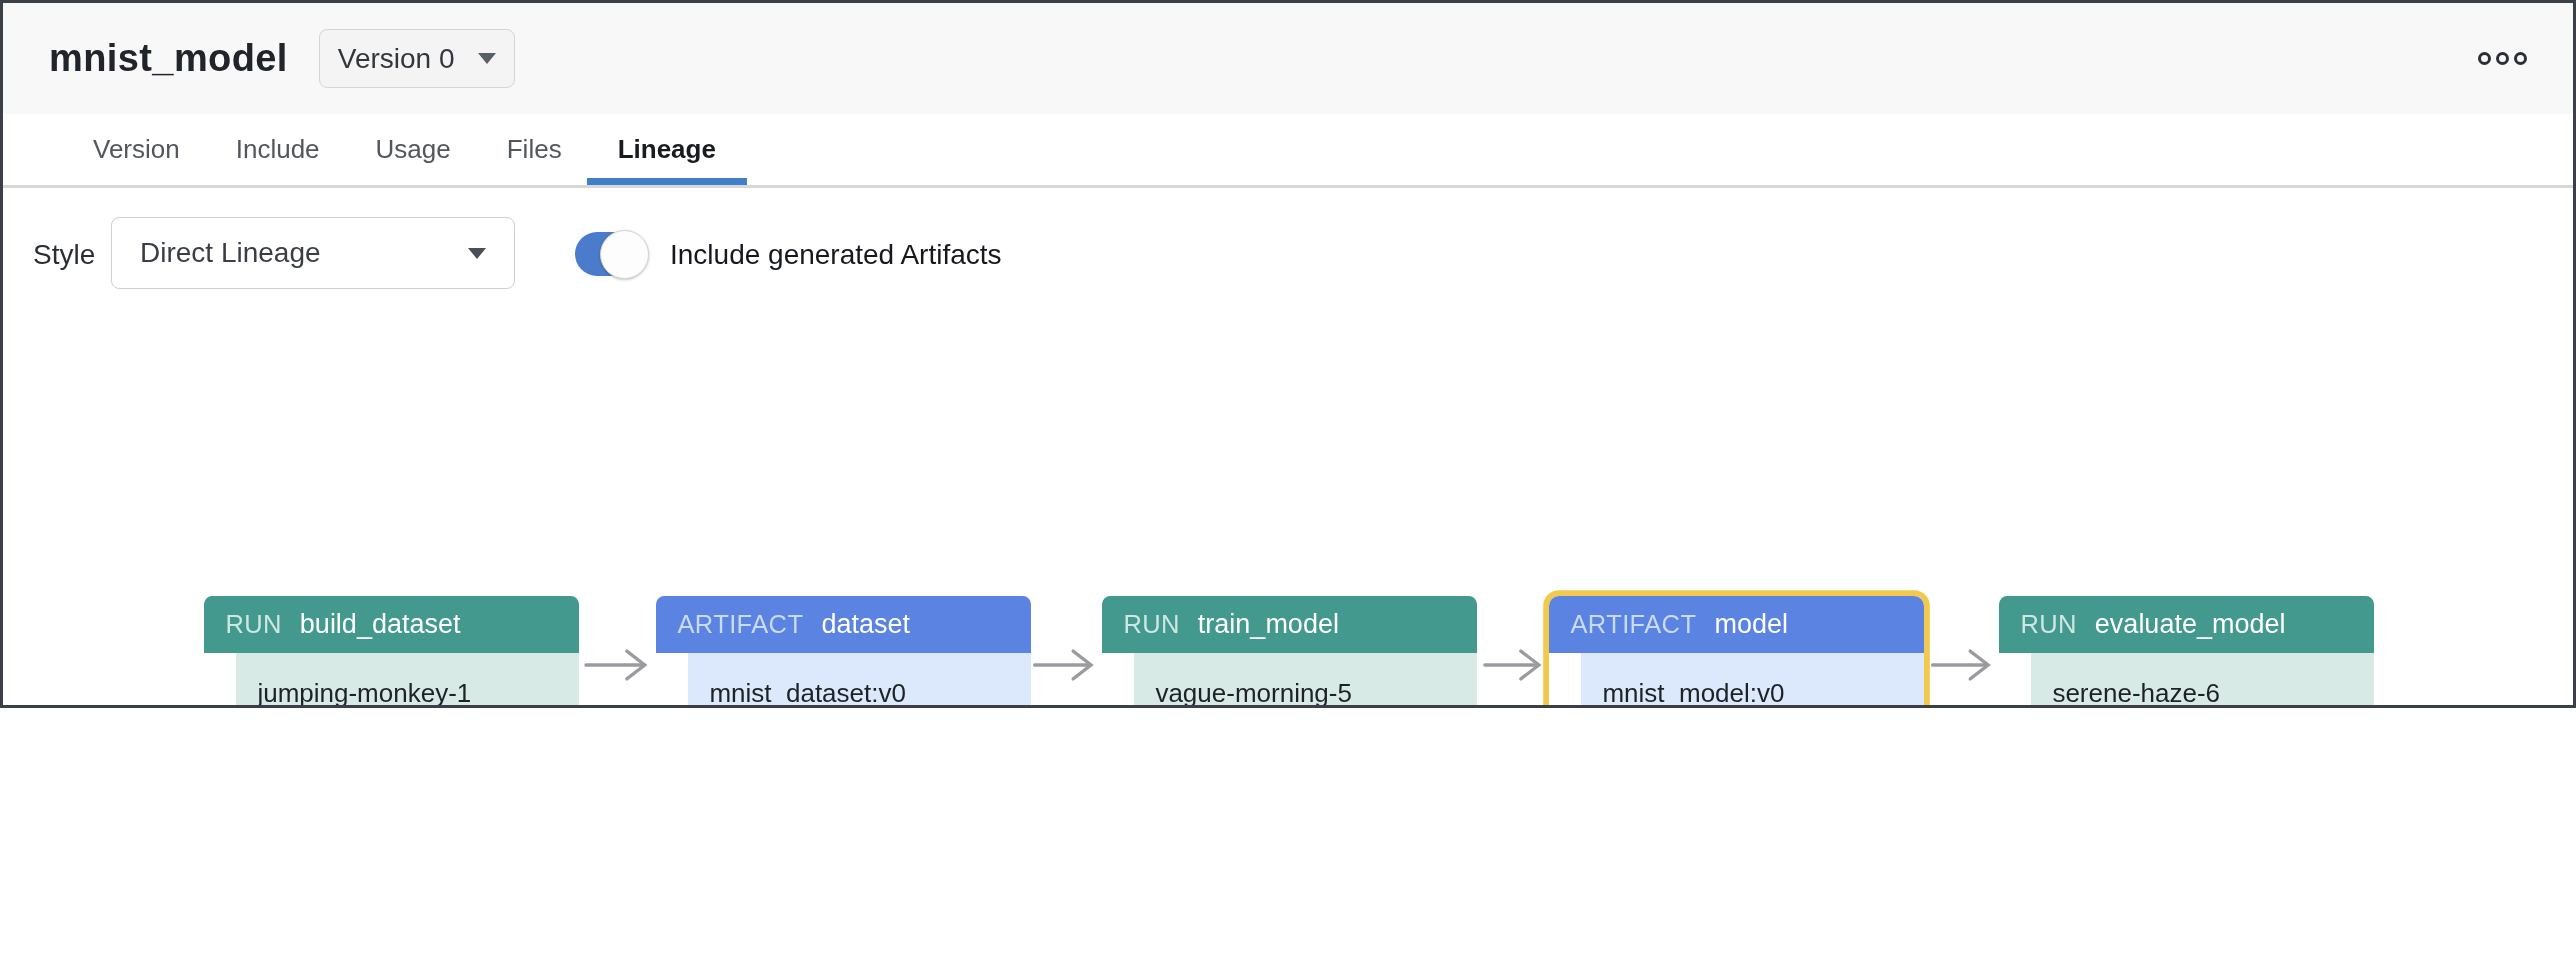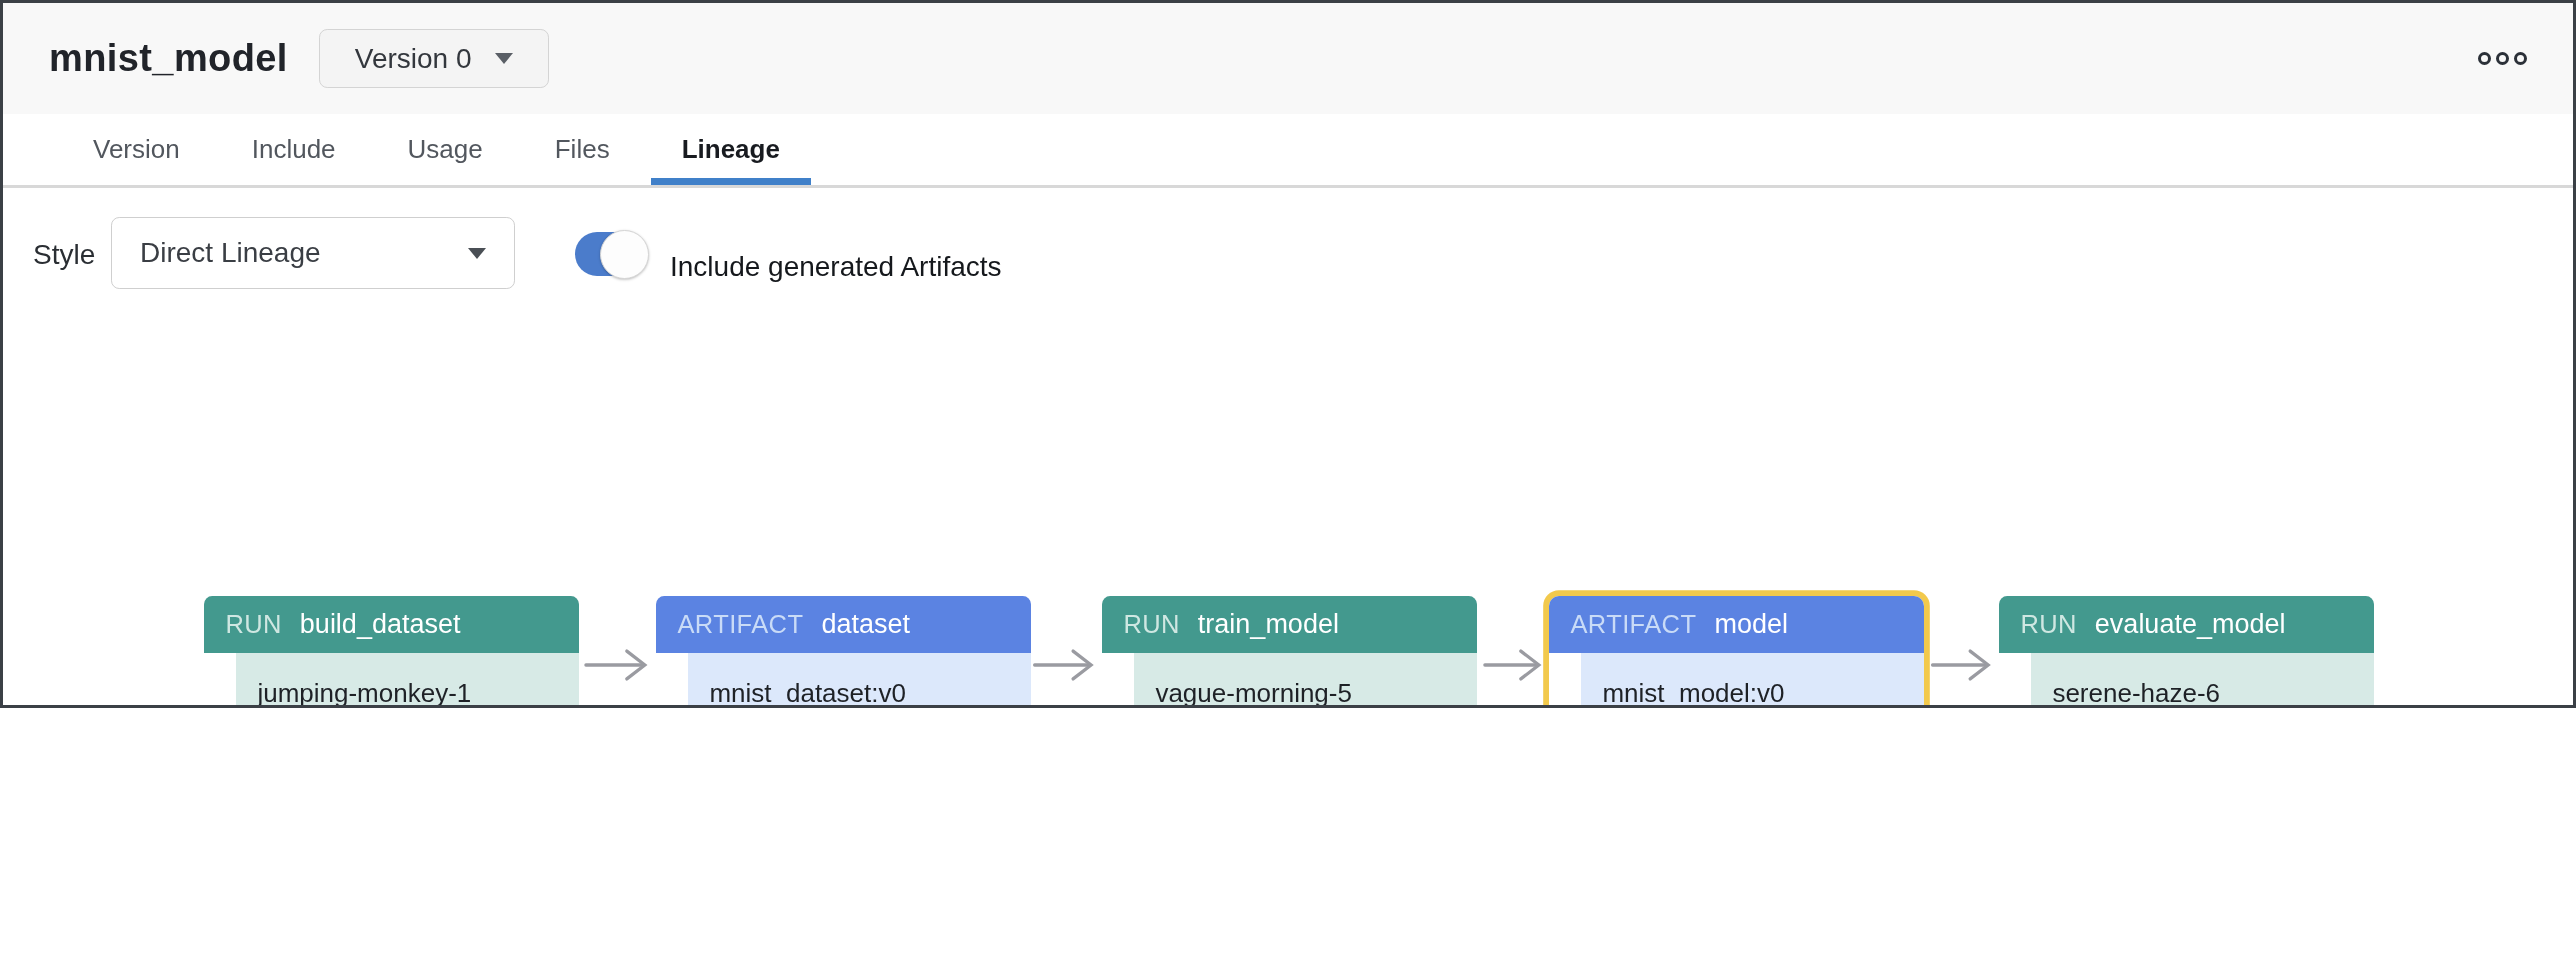--- a/index.html
+++ b/index.html
@@ -14,41 +14,41 @@
   
   .header {
     height:111px; background:#f8f8f8;
     display:flex; align-items:center;
   }
   .page-title {
     margin-left:46px; font-size:38px; font-weight:700; color:#21242a;
     letter-spacing:0.4px;
   }
   .version-btn {
-    margin-left:31px; height:59px; padding:0 35px;
+    margin-left:31px; height:59px; padding:0 18px;
     background:#f4f4f4; border:1.6px solid #d4d4d4; border-radius:8.2px;
     display:flex; align-items:center; gap:23px; cursor:pointer;
   }
   .version-btn-label { font-size:28px; color:#33373d; }
   .caret-down {
     width:0; height:0; border-left:9px solid transparent;
     border-right:9px solid transparent; border-top:11.5px solid #5a5f66;
   }
   .overflow-btn {
     margin-left:auto; margin-right:38px; display:flex; gap:5px;
     align-items:center; cursor:pointer; padding:8.2px;
   }
   .dot-ring {
     width:13px; height:13px; border:3.7px solid #2b3038; border-radius:50%;
   }
 
   
   .tabbar {
     height:74px; background:#ffffff; border-bottom:3.3px solid #d8d8d8;
-    display:flex; align-items:stretch; padding-left:90px; gap:72px;
+    display:flex; align-items:stretch; padding-left:90px; gap:56px;
   }
   .tab {
     display:flex; align-items:center; font-size:26px; color:#52575e;
     position:relative; cursor:pointer;
   }
   .tab.active { color:#181b20; font-weight:600; }
   .tab.active::after {
     content:""; position:absolute; left:-31px; right:-31px; bottom:0;
     height:6.6px; background:#4080c9;
   }
@@ -65,21 +65,21 @@
 
   .toggle {
     position:absolute; left:572px; top:229px; width:71px; height:44px;
     border-radius:22px; background:#4b7ccb; cursor:pointer;
   }
   .toggle-knob {
     position:absolute; right:-3.3px; top:-2.5px; width:49px; height:49px;
     border-radius:50%; background:#fdfdfd; border:1.6px solid #d5d5d5;
     box-shadow:0 0.8px 2.5px rgba(0,0,0,0.25);
   }
-  .toggle-label { position:absolute; left:667px; top:248px; font-size:28px; color:#15181c; }
+  .toggle-label { position:absolute; left:667px; top:236px; font-size:28px; color:#15181c; }
 
   
   .graph { position:absolute; left:0; top:291px; right:0; bottom:0; background:#ffffff;padding-left:23px; }
 
   .node {
     position:absolute; top:302px; width:375px; height:137px;
     border-radius:8.2px; overflow:hidden;
   }
   .node.selected {
     box-shadow:0 0 0 5.8px #f2c94c; border-radius:10px;

